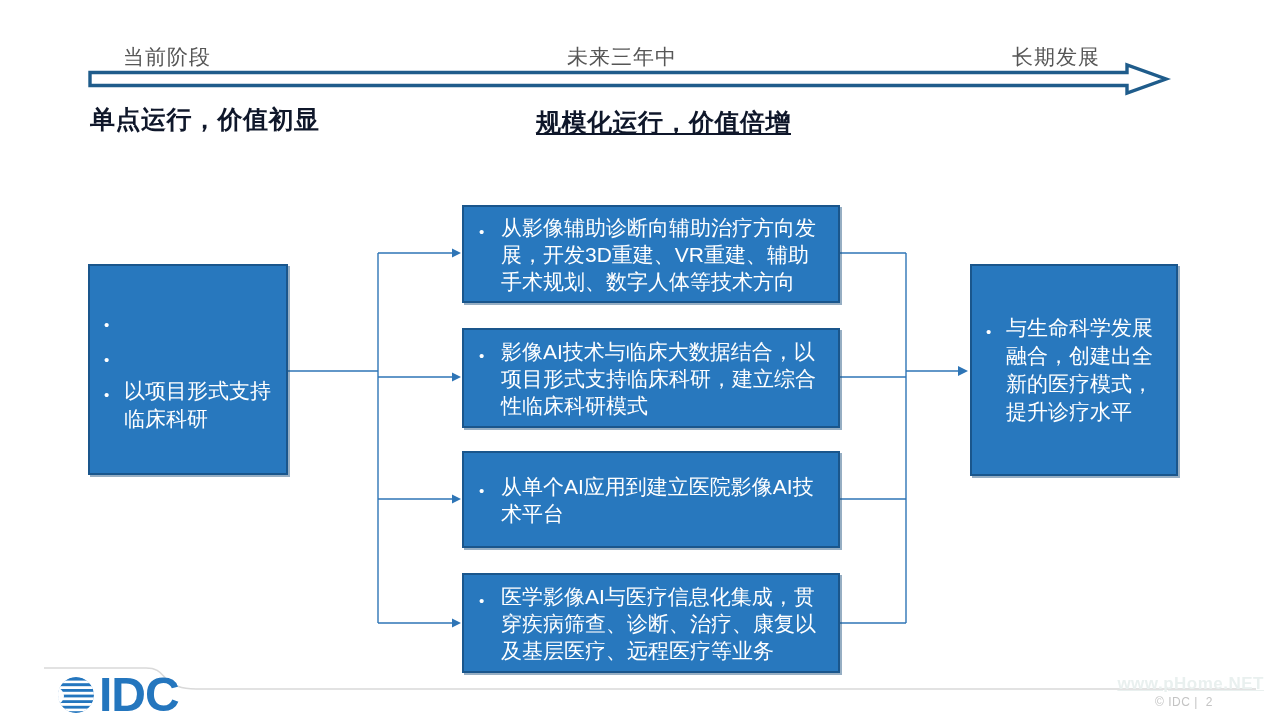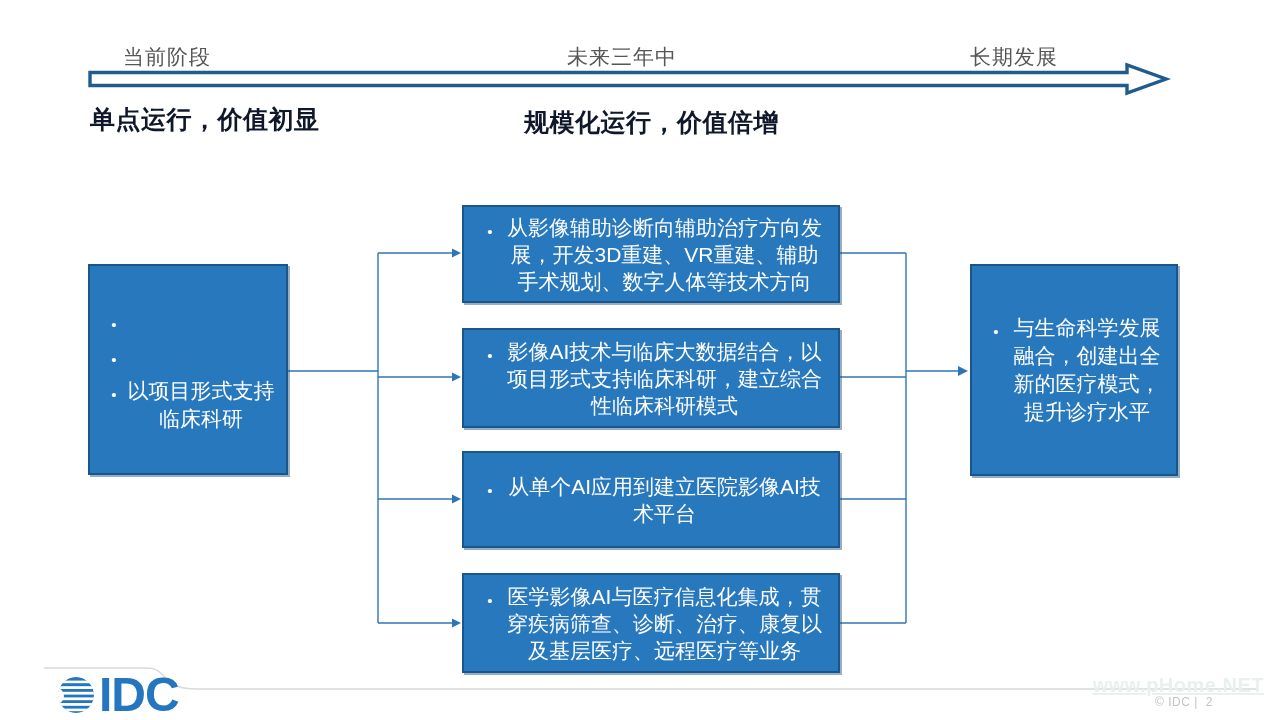--- a/index.html
+++ b/index.html
@@ -1,38 +1,38 @@
 <!DOCTYPE html>
 <html><head>
 <meta charset="utf-8">
 <style>
   html,body{margin:0;padding:0;}
   body{
     width:1280px;height:720px;overflow:hidden;background:#ffffff;
     font-family:"Liberation Sans",sans-serif;position:relative;
   }
-  .slide{position:absolute;inset:0;width:1280px;height:688px;background:#ffffff;text-align:center;}
+  .slide{position:absolute;inset:0;width:1280px;height:688px;background:#ffffff;}
 
   
   .phase-label{
     position:absolute;top:43px;font-size:21px;color:#565656;
     letter-spacing:1px;white-space:nowrap;
   }
   .phase-1{left:123px;}
   .phase-2{left:567px;}
-  .phase-3{left:970px;}
+  .phase-3{left:1012px;}
 
   .timeline-arrow-svg{position:absolute;left:0;top:0;width:1280px;height:110px;}
 
   .subtitle{
     position:absolute;font-size:25px;font-weight:bold;color:#0f172a;
     letter-spacing:0.5px;white-space:nowrap;
   }
   .subtitle-1{left:90px;top:103px;}
-  .subtitle-2{left:524px;top:106px;}
+  .subtitle-2{left:536px;top:106px;text-decoration:underline;}
   .subtitle-3{left:951px;top:101px;}
 
   
   .box{
     position:absolute;background:#2878BE;border:2.5px solid #1A568C;
     box-shadow:2px 2px 0 rgba(23,76,122,0.45);
     color:#ffffff;box-sizing:border-box;
     display:flex;flex-direction:column;justify-content:center;
   }
   .box ul{list-style:none;margin:0;padding:0;}
@@ -55,21 +55,21 @@
 
   
   .swoosh-svg{position:absolute;left:0;top:0;width:1280px;height:720px;pointer-events:none;}
   .idc-logo{position:absolute;left:57px;top:676px;display:flex;align-items:center;}
   .idc-logo .globe{width:38px;height:38px;}
   .idc-logo .logo-text{
     font-size:48px;font-weight:bold;color:#2476BE;letter-spacing:-1px;
     margin-left:4px;line-height:38px;
   }
   .watermark{
-    position:absolute;right:16px;top:674px;font-size:20px;font-weight:bold;
+    position:absolute;right:16px;top:674px;font-size:17px;font-weight:bold;
     color:#E9F0EF;text-decoration:underline;letter-spacing:0.5px;
   }
   .copyright{
     position:absolute;right:67px;top:695px;font-size:12px;color:#C4C4C4;
     letter-spacing:0.5px;
   }
   .copyright .page-num{margin-left:8px;}
 </style>
 </head>
 <body>

